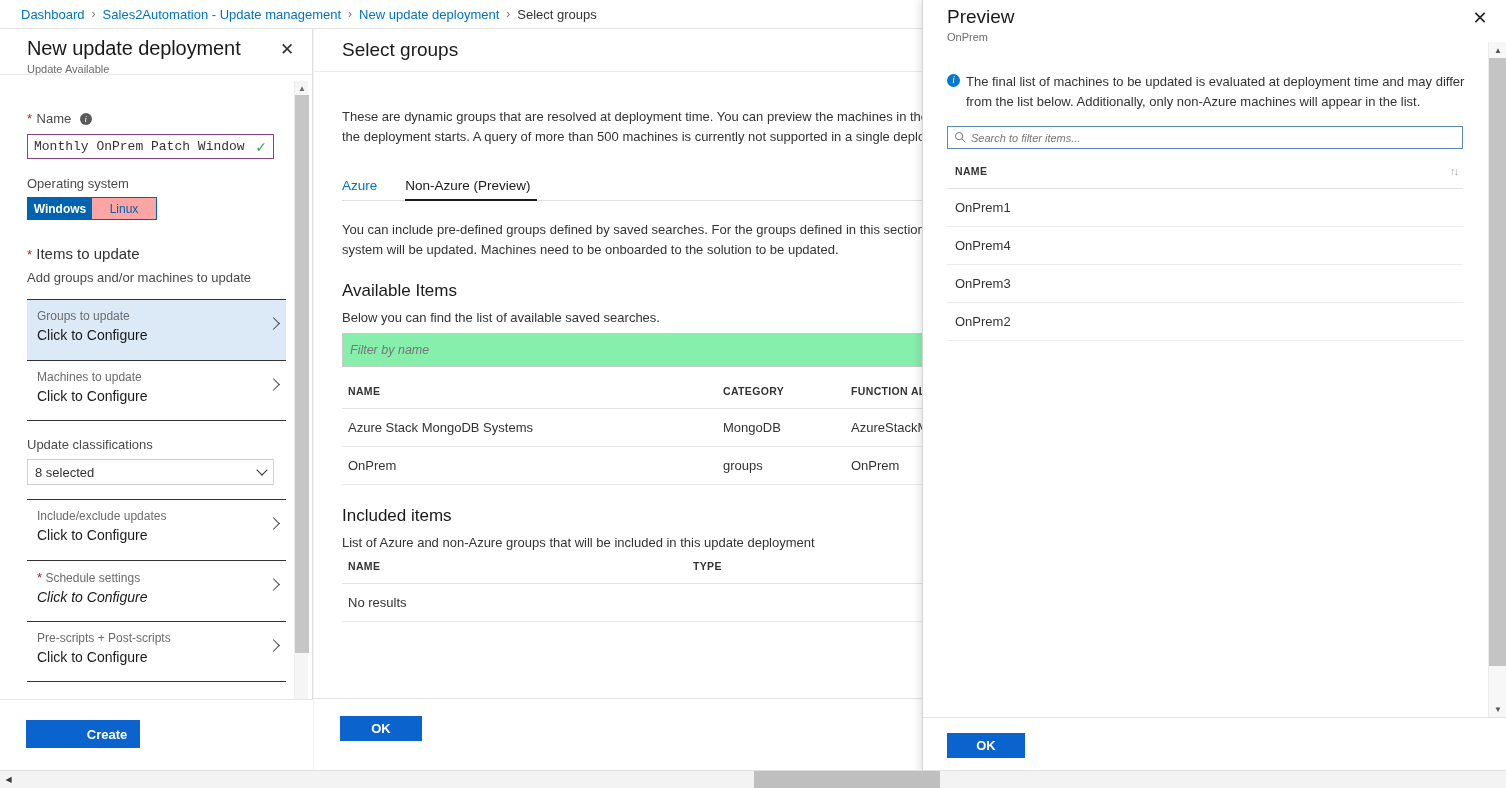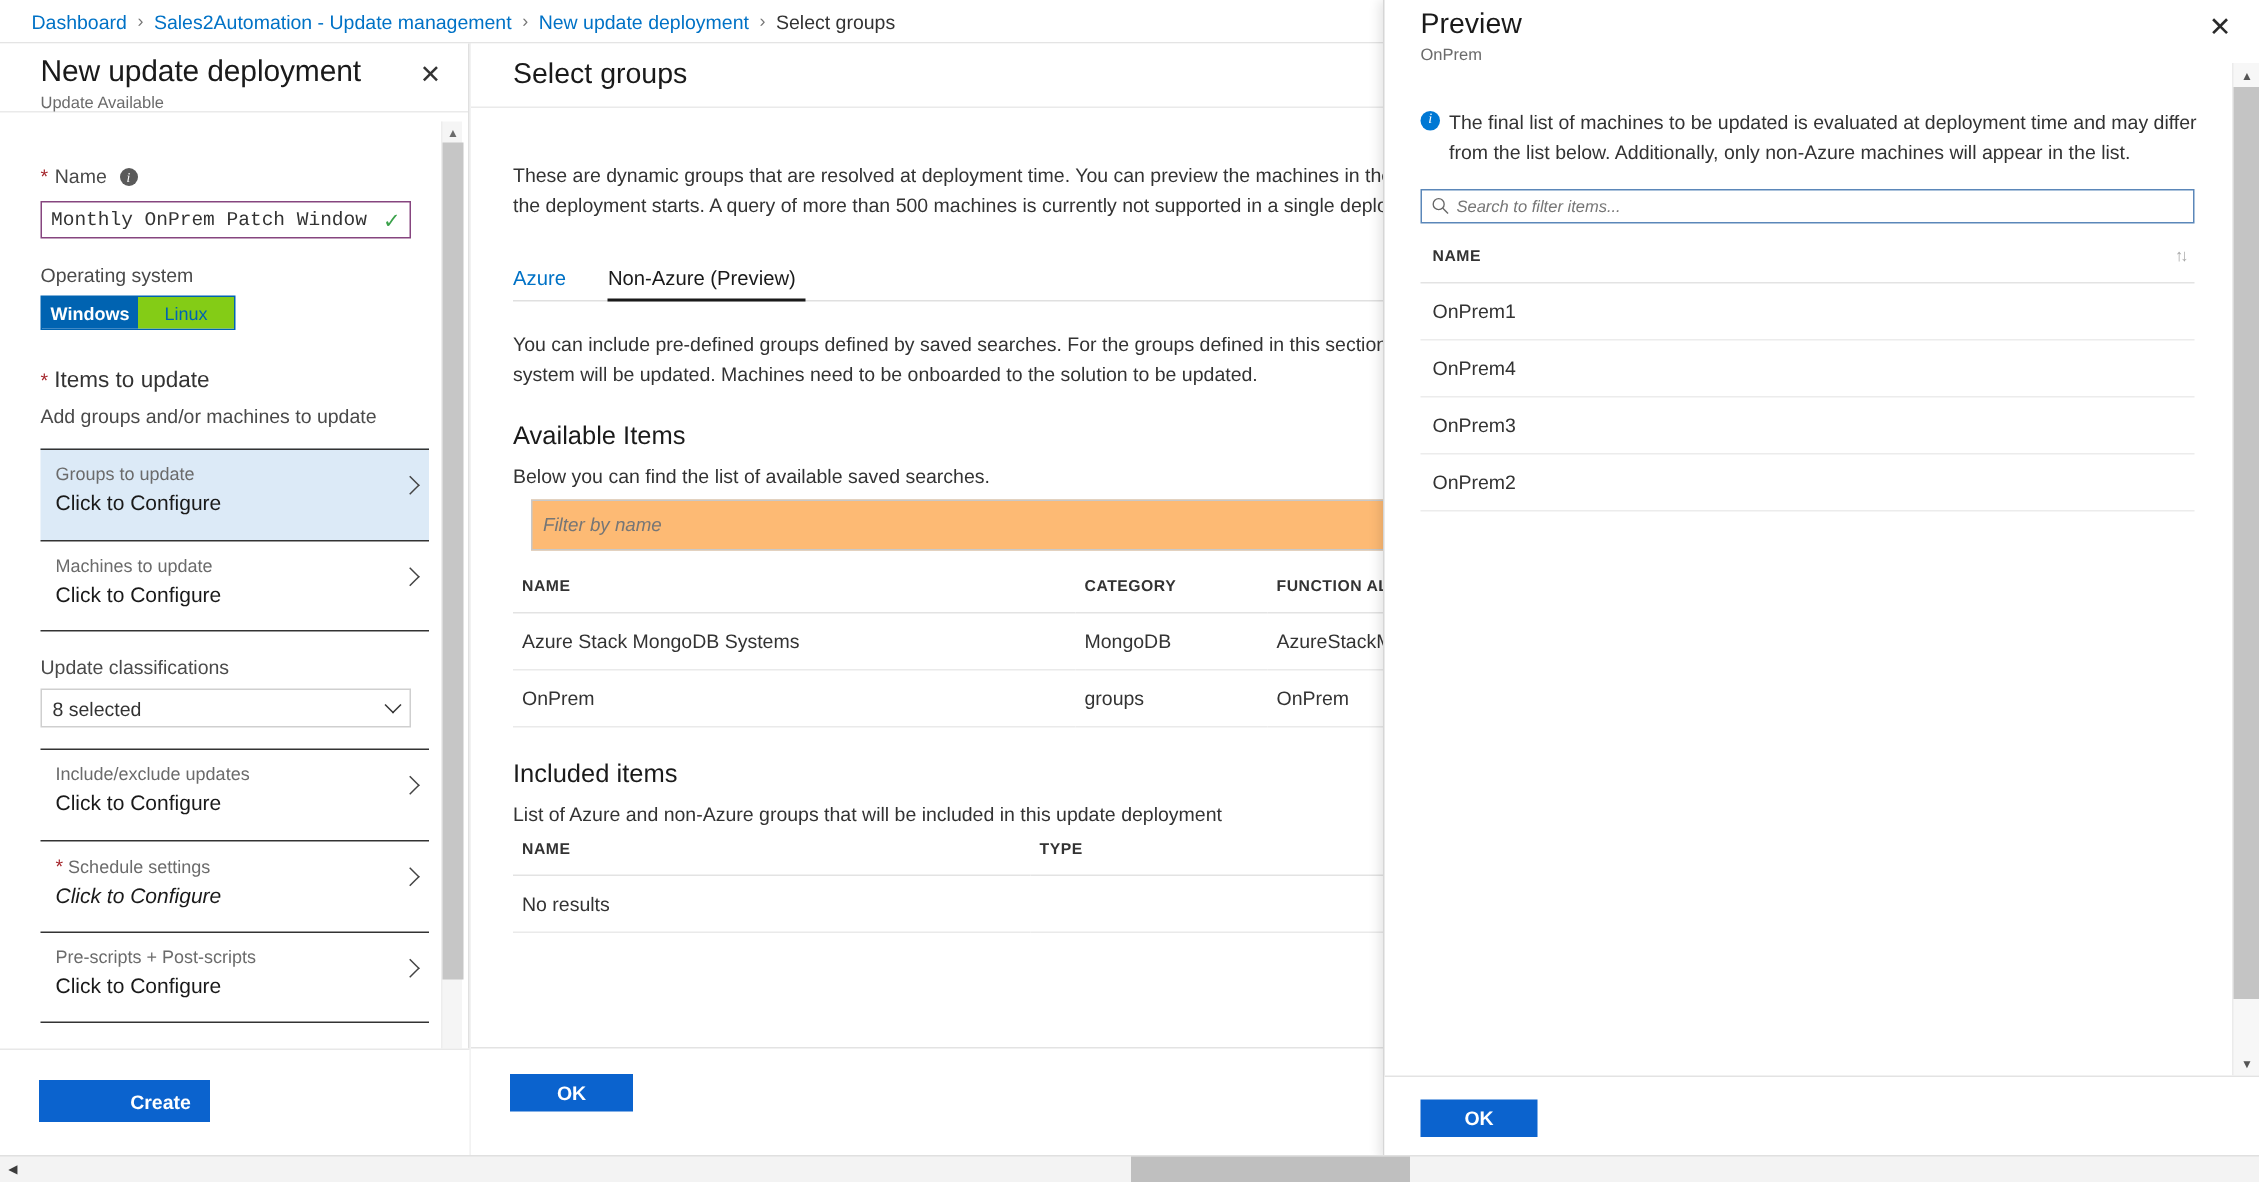--- a/index.html
+++ b/index.html
@@ -75,21 +75,21 @@
     color: #3aa14a; font-size: 14px; line-height: 18px;
   }
 
   .os-label { margin-top: 17px; }
   .os-toggle {
     margin-top: 6px; display: flex; width: 130px; height: 23px;
     border: 1px solid #0063b1;
   }
   .os-opt {
     flex: 1; display: flex; align-items: center; justify-content: center;
-    font-size: 12px; cursor: pointer; background: #84cc16; color: #0063b1;
+    font-size: 12px; cursor: pointer; background: #fca5a5; color: #0063b1;
   }
   .os-opt.active { background: #0063b1; color: #fff; font-weight: 600; }
 
   .section-head { margin-top: 25px; font-size: 15px; color: #333; }
   .section-sub { margin-top: 8px; font-size: 13px; color: #4a4a4a; }
 
   .cfg-list { margin-top: 14px; }
   .cfg-row {
     position: relative; height: 61px; padding: 9px 42px 0 10px;
     border-top: 1px solid #333; cursor: pointer; background: #fff;
@@ -193,23 +193,23 @@
     height: 2.5px; background: #1a1a1a;
   }
 
   .para.mid { margin-top: 19px; }
 
   .sub-head { margin-top: 21px; font-size: 17px; color: #1a1a1a; font-weight: 400; }
   .sub-note { margin-top: 9px; font-size: 13px; color: #333; }
 
   .filter-input {
     margin-top: 8px; width: 760px; height: 23px;
-    border: 1px solid #c8c8c8; background: #fdba74;
+    border: 1px solid #c8c8c8; background: #86efac;
     padding: 16px 7px; font-size: 12.5px; font-style: italic;
-    font-family: "Liberation Sans", sans-serif; color: #444; margin-left: 12px;
+    font-family: "Liberation Sans", sans-serif; color: #444;
   }
   .filter-input::placeholder { color: #767676; font-style: italic; }
 
   table.grid { width: 760px; border-collapse: collapse; margin-top: 18px; }
   table.grid th {
     text-align: left; font-size: 10.5px; font-weight: 700;
     color: #333; letter-spacing: .35px; padding: 0 0 11px 6px;
     border-bottom: 1px solid #e3e3e3;
   }
   table.grid td {

